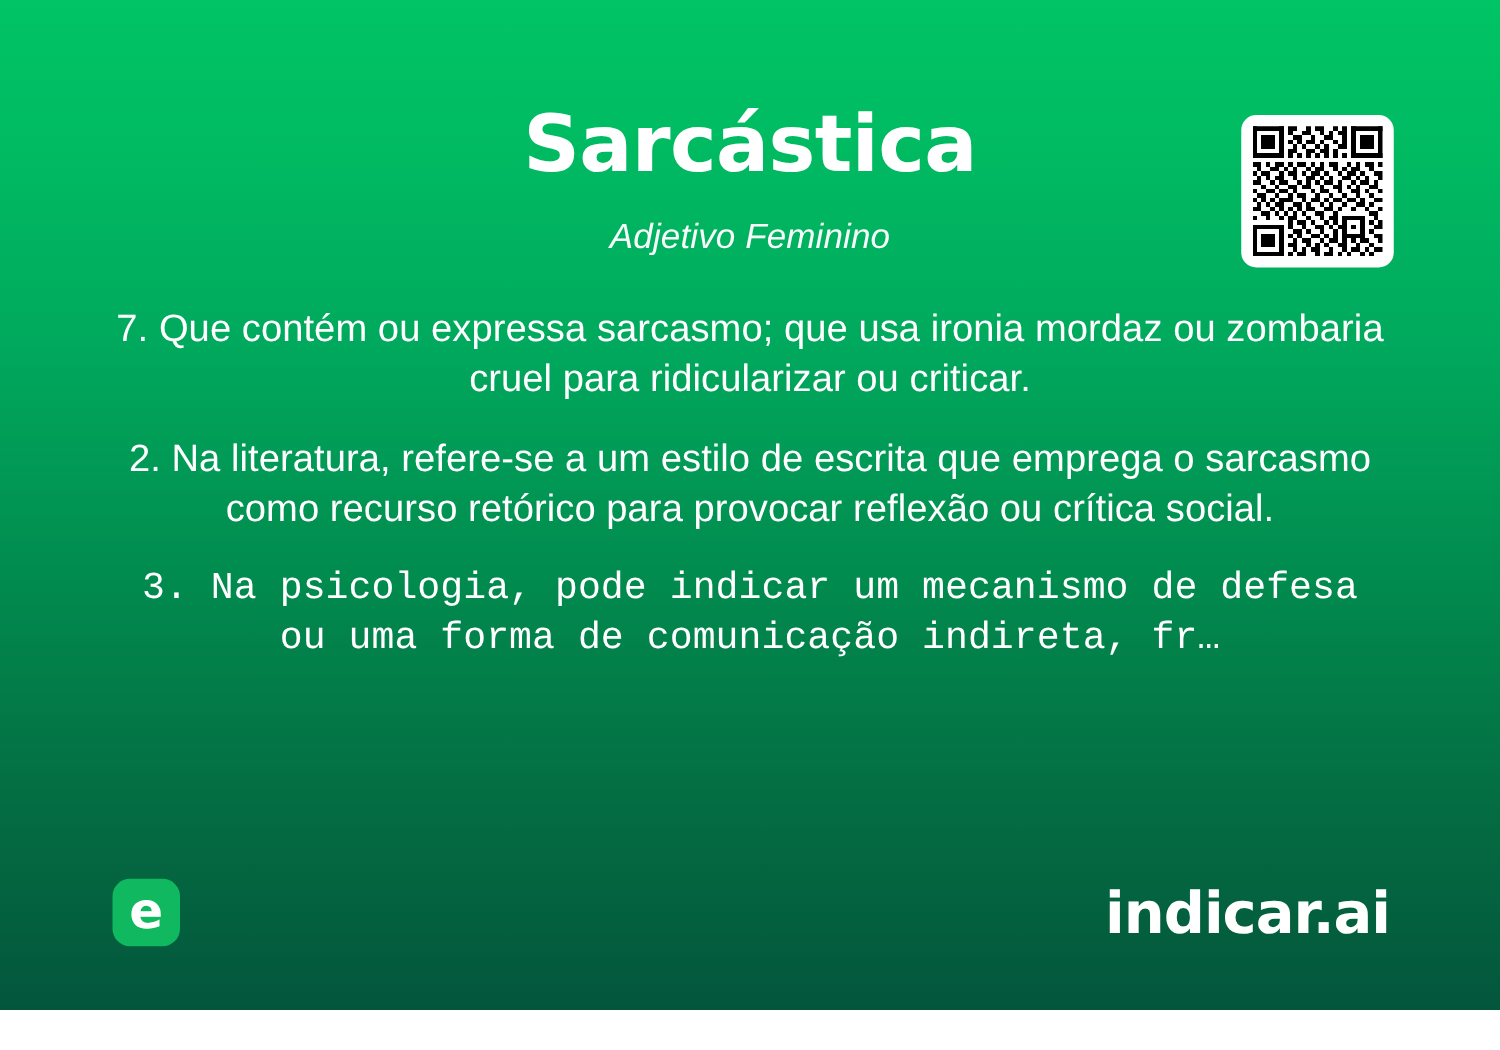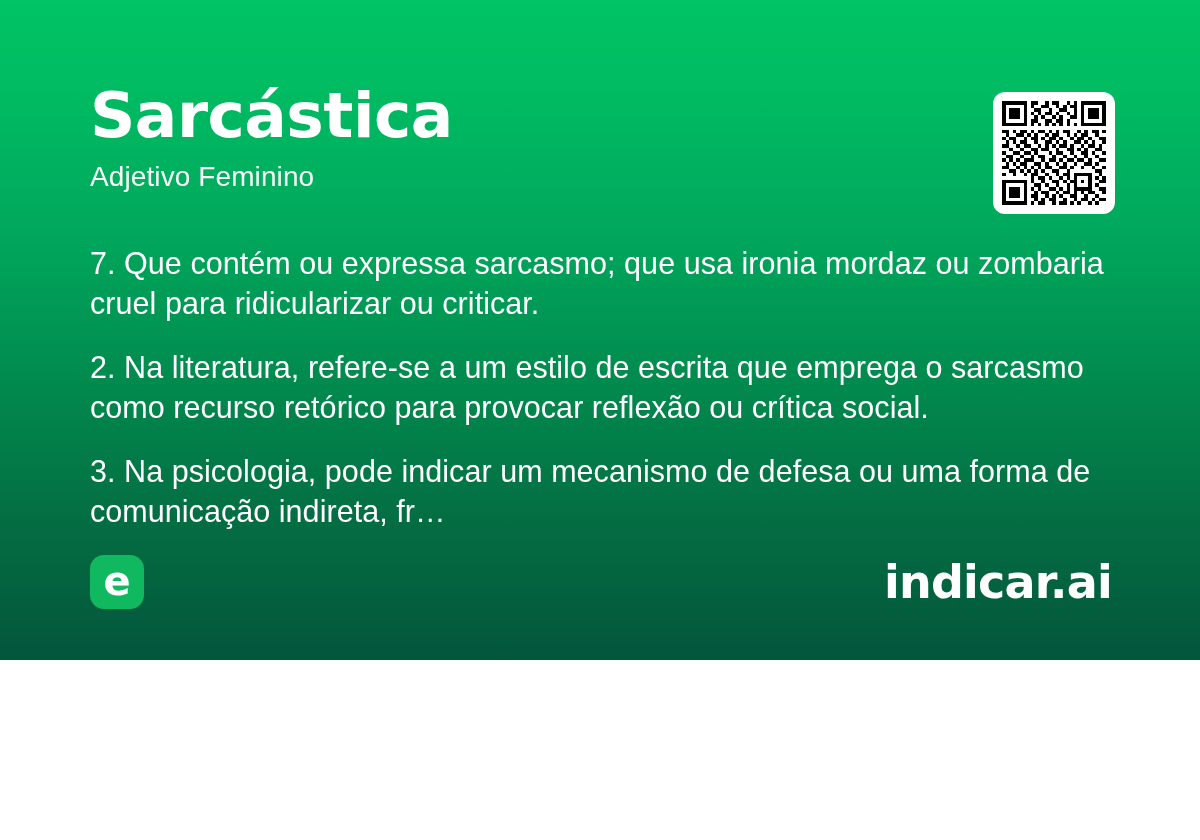--- a/index.html
+++ b/index.html
@@ -10,30 +10,31 @@
     width: 1200px;
     height: 840px;
     overflow: hidden;
     font-family: "Liberation Sans", sans-serif;
     -webkit-font-smoothing: antialiased;
   }
 
   .card {
     position: relative;
     width: 1200px;
-    height: 660px;
+    height: 808px;
     box-sizing: border-box;
     background: linear-gradient(180deg,
         #00c465 0%,
         #00bb62 14%,
         #00a95d 34%,
         #018a4e 58%,
         #046c42 80%,
         #03563c 100%);
     overflow: hidden;
+    text-align: center;
   }
 
   
   .header {
     position: absolute;
     left: 90px;
     top: 82px;
     right: 90px;
     height: 130px;
   }
@@ -43,29 +44,30 @@
     color: #ffffff;
     font-size: 63px;
     line-height: 68px;
     font-weight: 700;
     letter-spacing: -0.5px;
     font-family: "DejaVu Sans", sans-serif;
     font-stretch: normal;
   }
 
   .word-class {
-    margin: 0;
+    margin: 12px;
     padding-top: 10px;
     color: #ffffff;
     font-size: 28px;
     line-height: 34px;
     font-weight: 400;
     letter-spacing: 0.1px;
     font-family: "Liberation Sans", sans-serif;
     opacity: 0.97;
+    font-style: italic;
   }
 
   
   .qr-wrap {
     position: absolute;
     right: 85px;
     top: 92px;
     width: 104px;
     height: 104px;
     background: #ffffff;
@@ -88,21 +90,21 @@
 
   .definition {
     color: #ffffff;
     font-size: 30.5px;
     line-height: 39.5px;
     font-weight: 400;
     letter-spacing: 0.05px;
     margin: 0 0 25px 0;
     font-family: "Liberation Sans", sans-serif;
   }
-  .definition:last-child { margin-bottom: 4px; }
+  .definition:last-child { margin-bottom: 4px; font-family: Liberation Mono, monospace; }
 
   
   .footer {
     position: absolute;
     left: 90px;
     right: 88px;
     bottom: 50px;
     height: 56px;
     display: flex;
     align-items: center;

